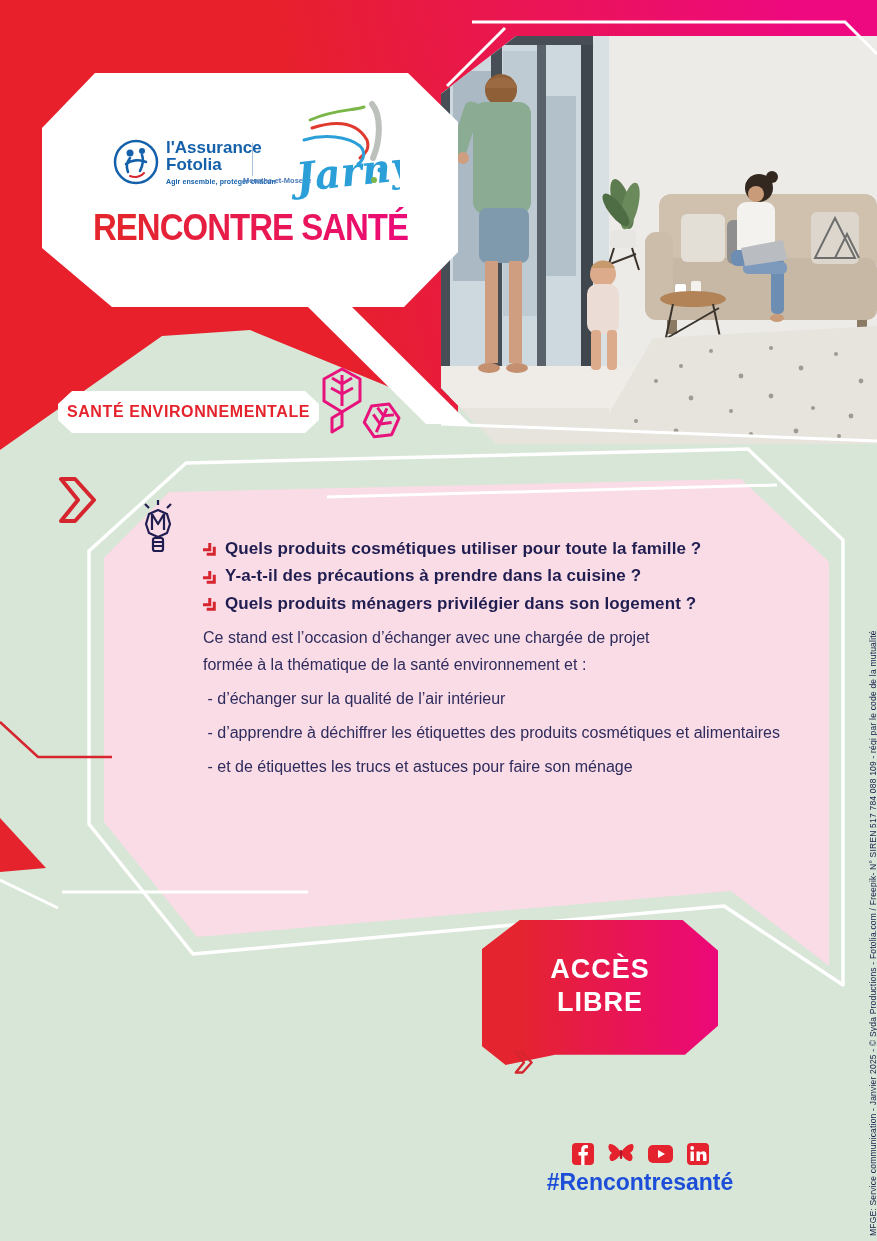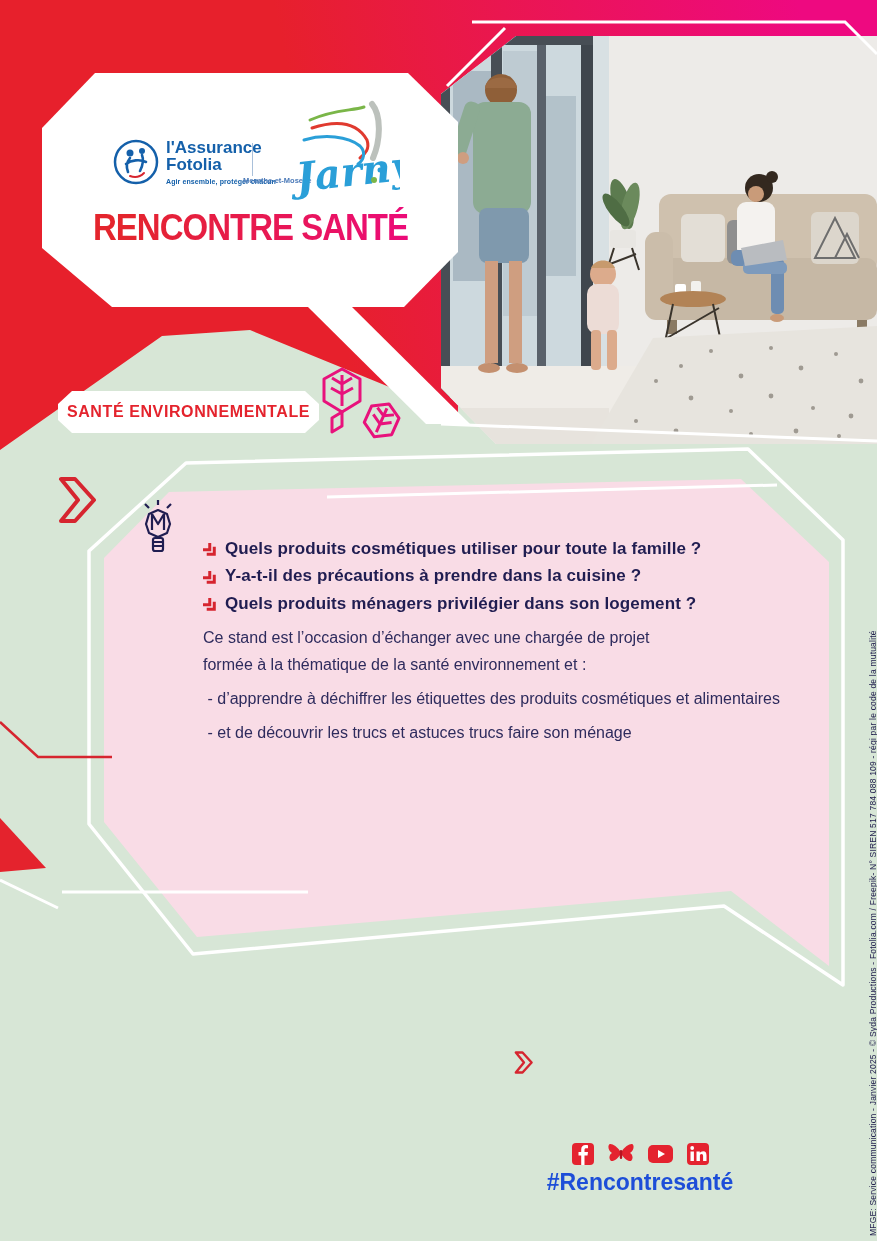--- a/index.html
+++ b/index.html
@@ -300,24 +300,29 @@
       </svg>
       <span class="q-text">Quels produits ménagers privilégier dans son logement ?</span>
     </div>
   </div>
 
   <div class="abs" id="body-text">
     <div>
       <span>Ce stand est l’occasion d’échanger avec une chargée de projet</span><br>
       <span>formée à la thématique de la santé environnement et  :</span>
     </div>
+    <div class="body-item"> - d’échanger sur la qualité de l’air intérieur</div>
     <div class="body-item"> - d’apprendre à déchiffrer les étiquettes des produits cosmétiques et alimentaires</div>
-    <div class="body-item"> - et de découvrir les trucs et astuces trucs faire son ménage</div>
-  </div>
-
+    <div class="body-item"> - et de étiquettes les trucs et astuces pour faire son ménage</div>
+  </div>
+
+  <div class="abs" id="access-badge">
+    <div>ACCÈS</div>
+    <div>LIBRE</div>
+  </div>
   <svg class="abs" id="access-chevron" width="22" height="25" viewBox="0 0 46 50">
     <path d="M8 4 H22 L41 25 L22 46 H8 L25 25 Z" stroke="#d6252f" stroke-width="5" fill="none" stroke-linejoin="round"></path>
   </svg>
 
   <div class="abs" id="social-row">
     <svg width="22" height="22" viewBox="0 0 22 22">
       <rect x="0" y="0" width="22" height="22" rx="4" fill="#e4232f"></rect>
       <path d="M12.5 22 V12.5 H15.5 L16 9 H12.5 V7 C12.5 5.8 13 5.2 14.3 5.2 H16 V2.2 C15.4 2.1 14.3 2 13.5 2 C10.9 2 9.2 3.6 9.2 6.5 V9 H6.5 V12.5 H9.2 V22 Z" fill="#ffffff"></path>
     </svg>
     <svg width="26" height="22" viewBox="0 0 26 22">

